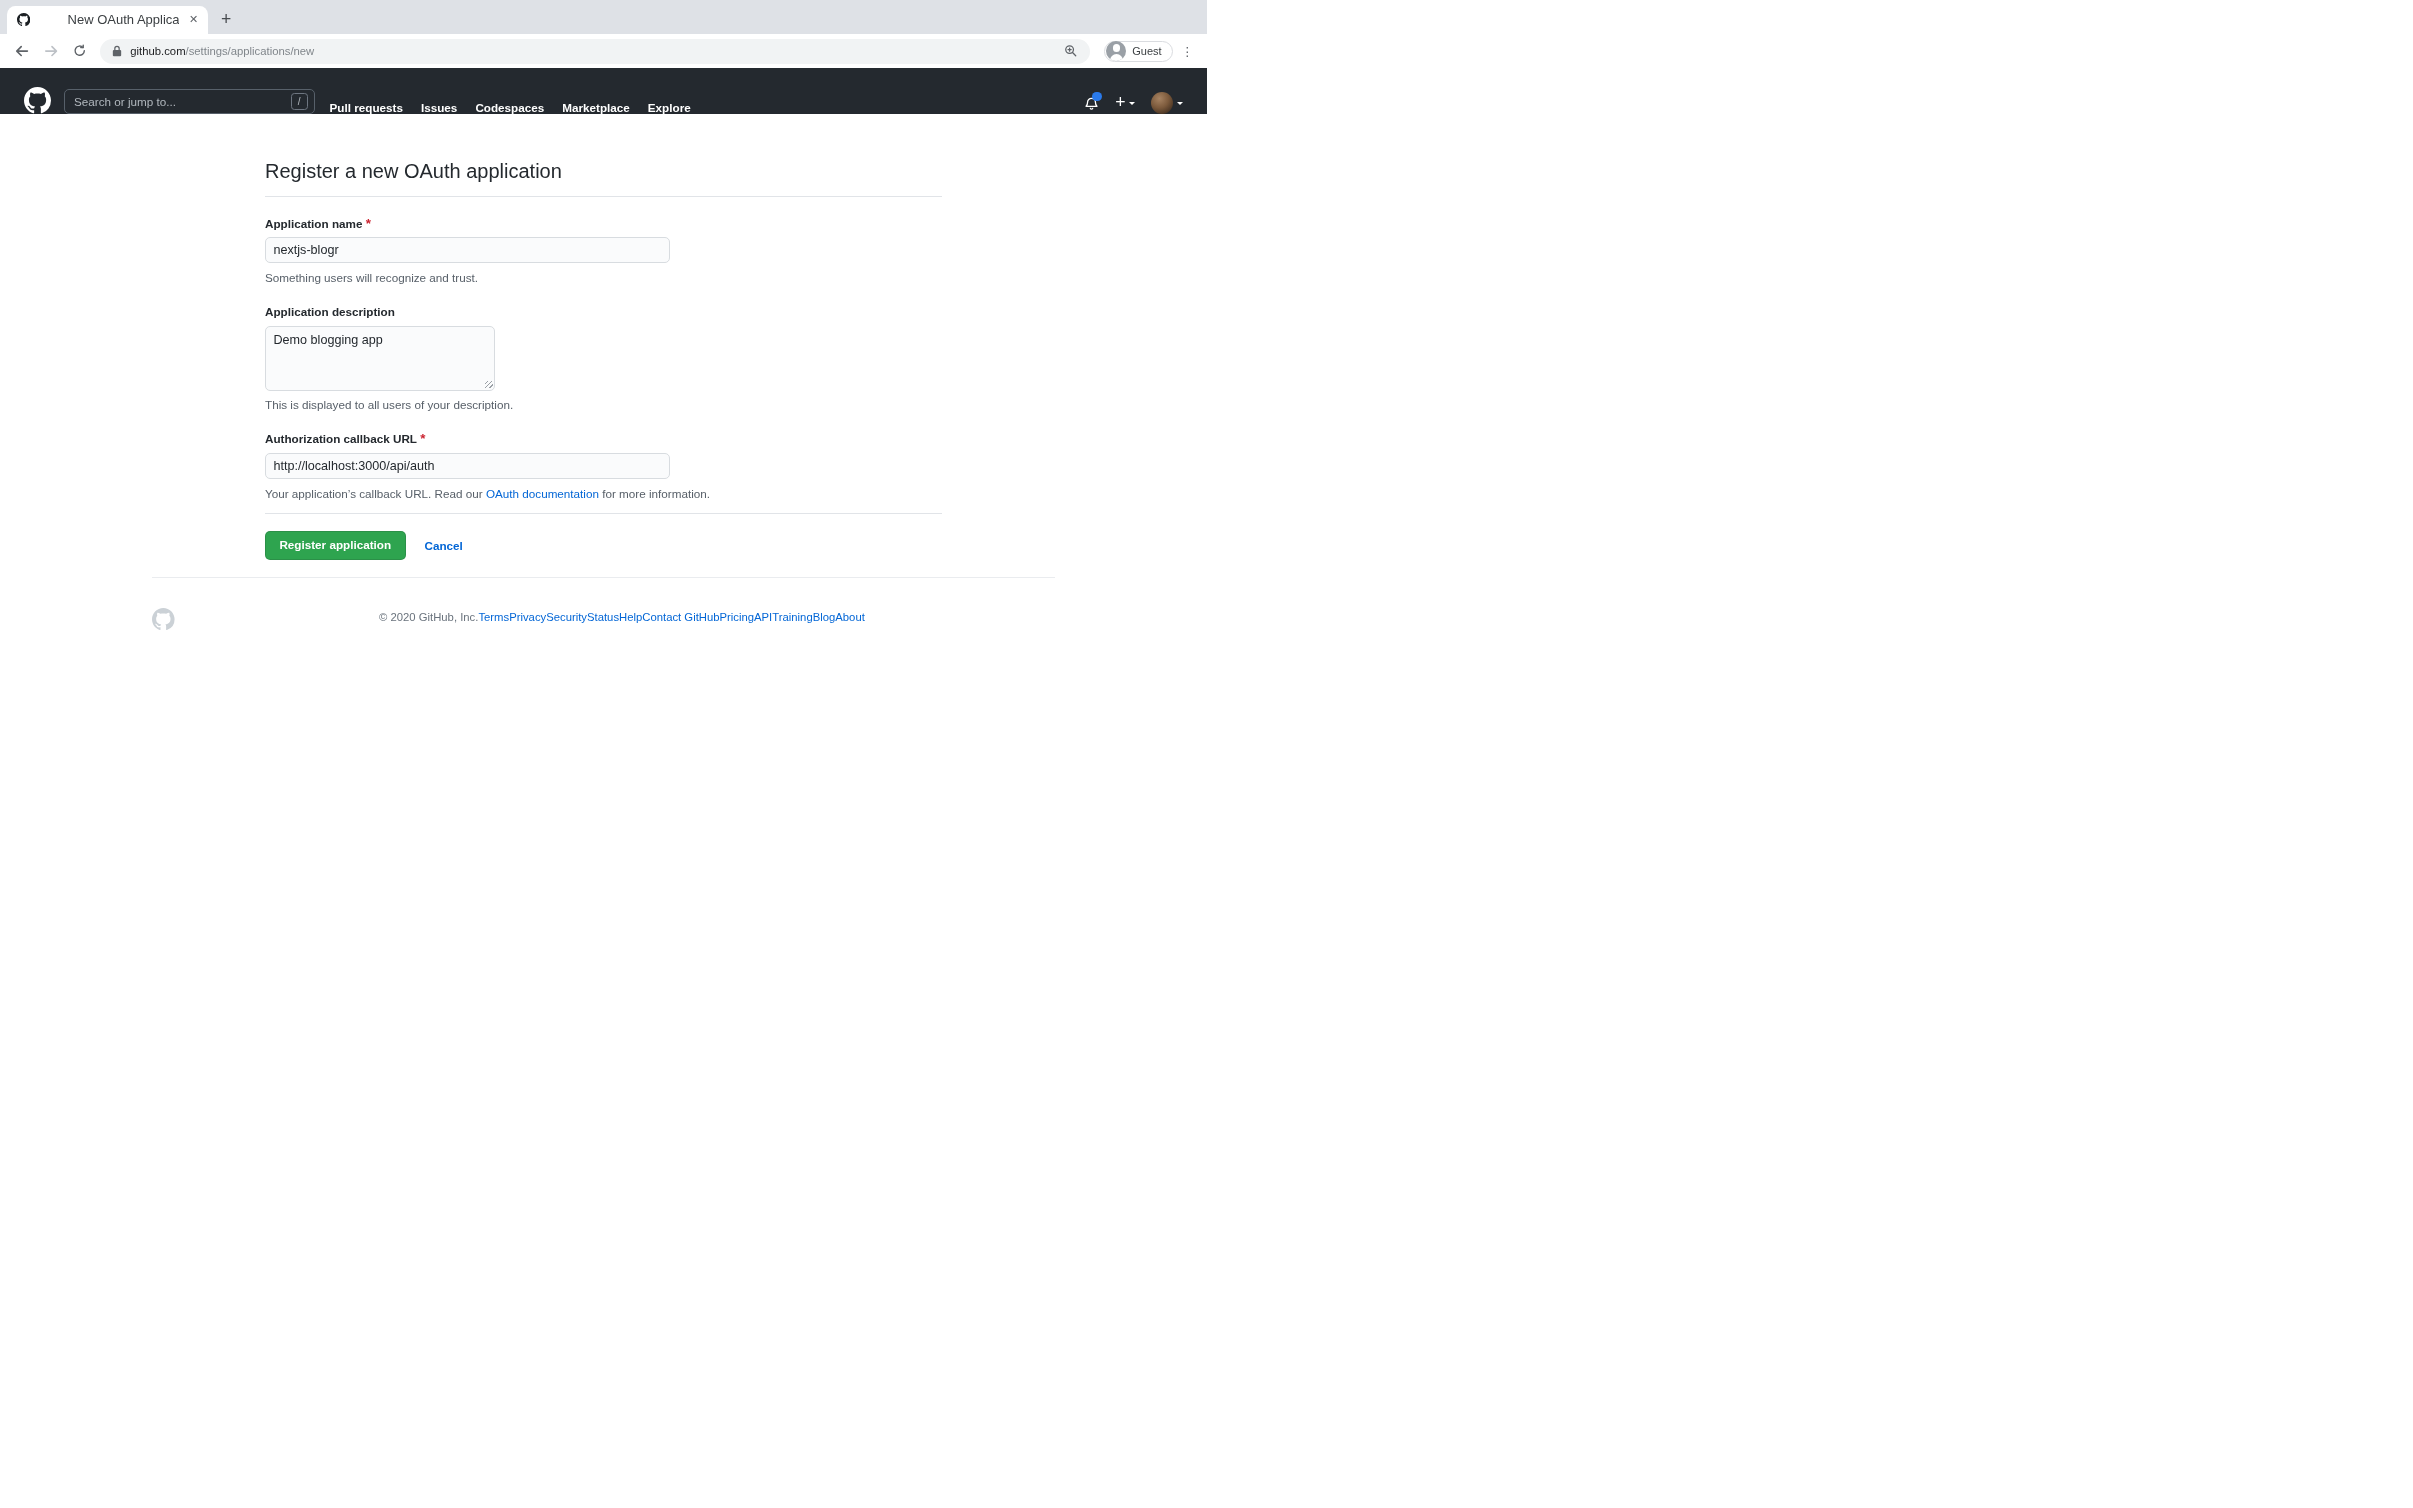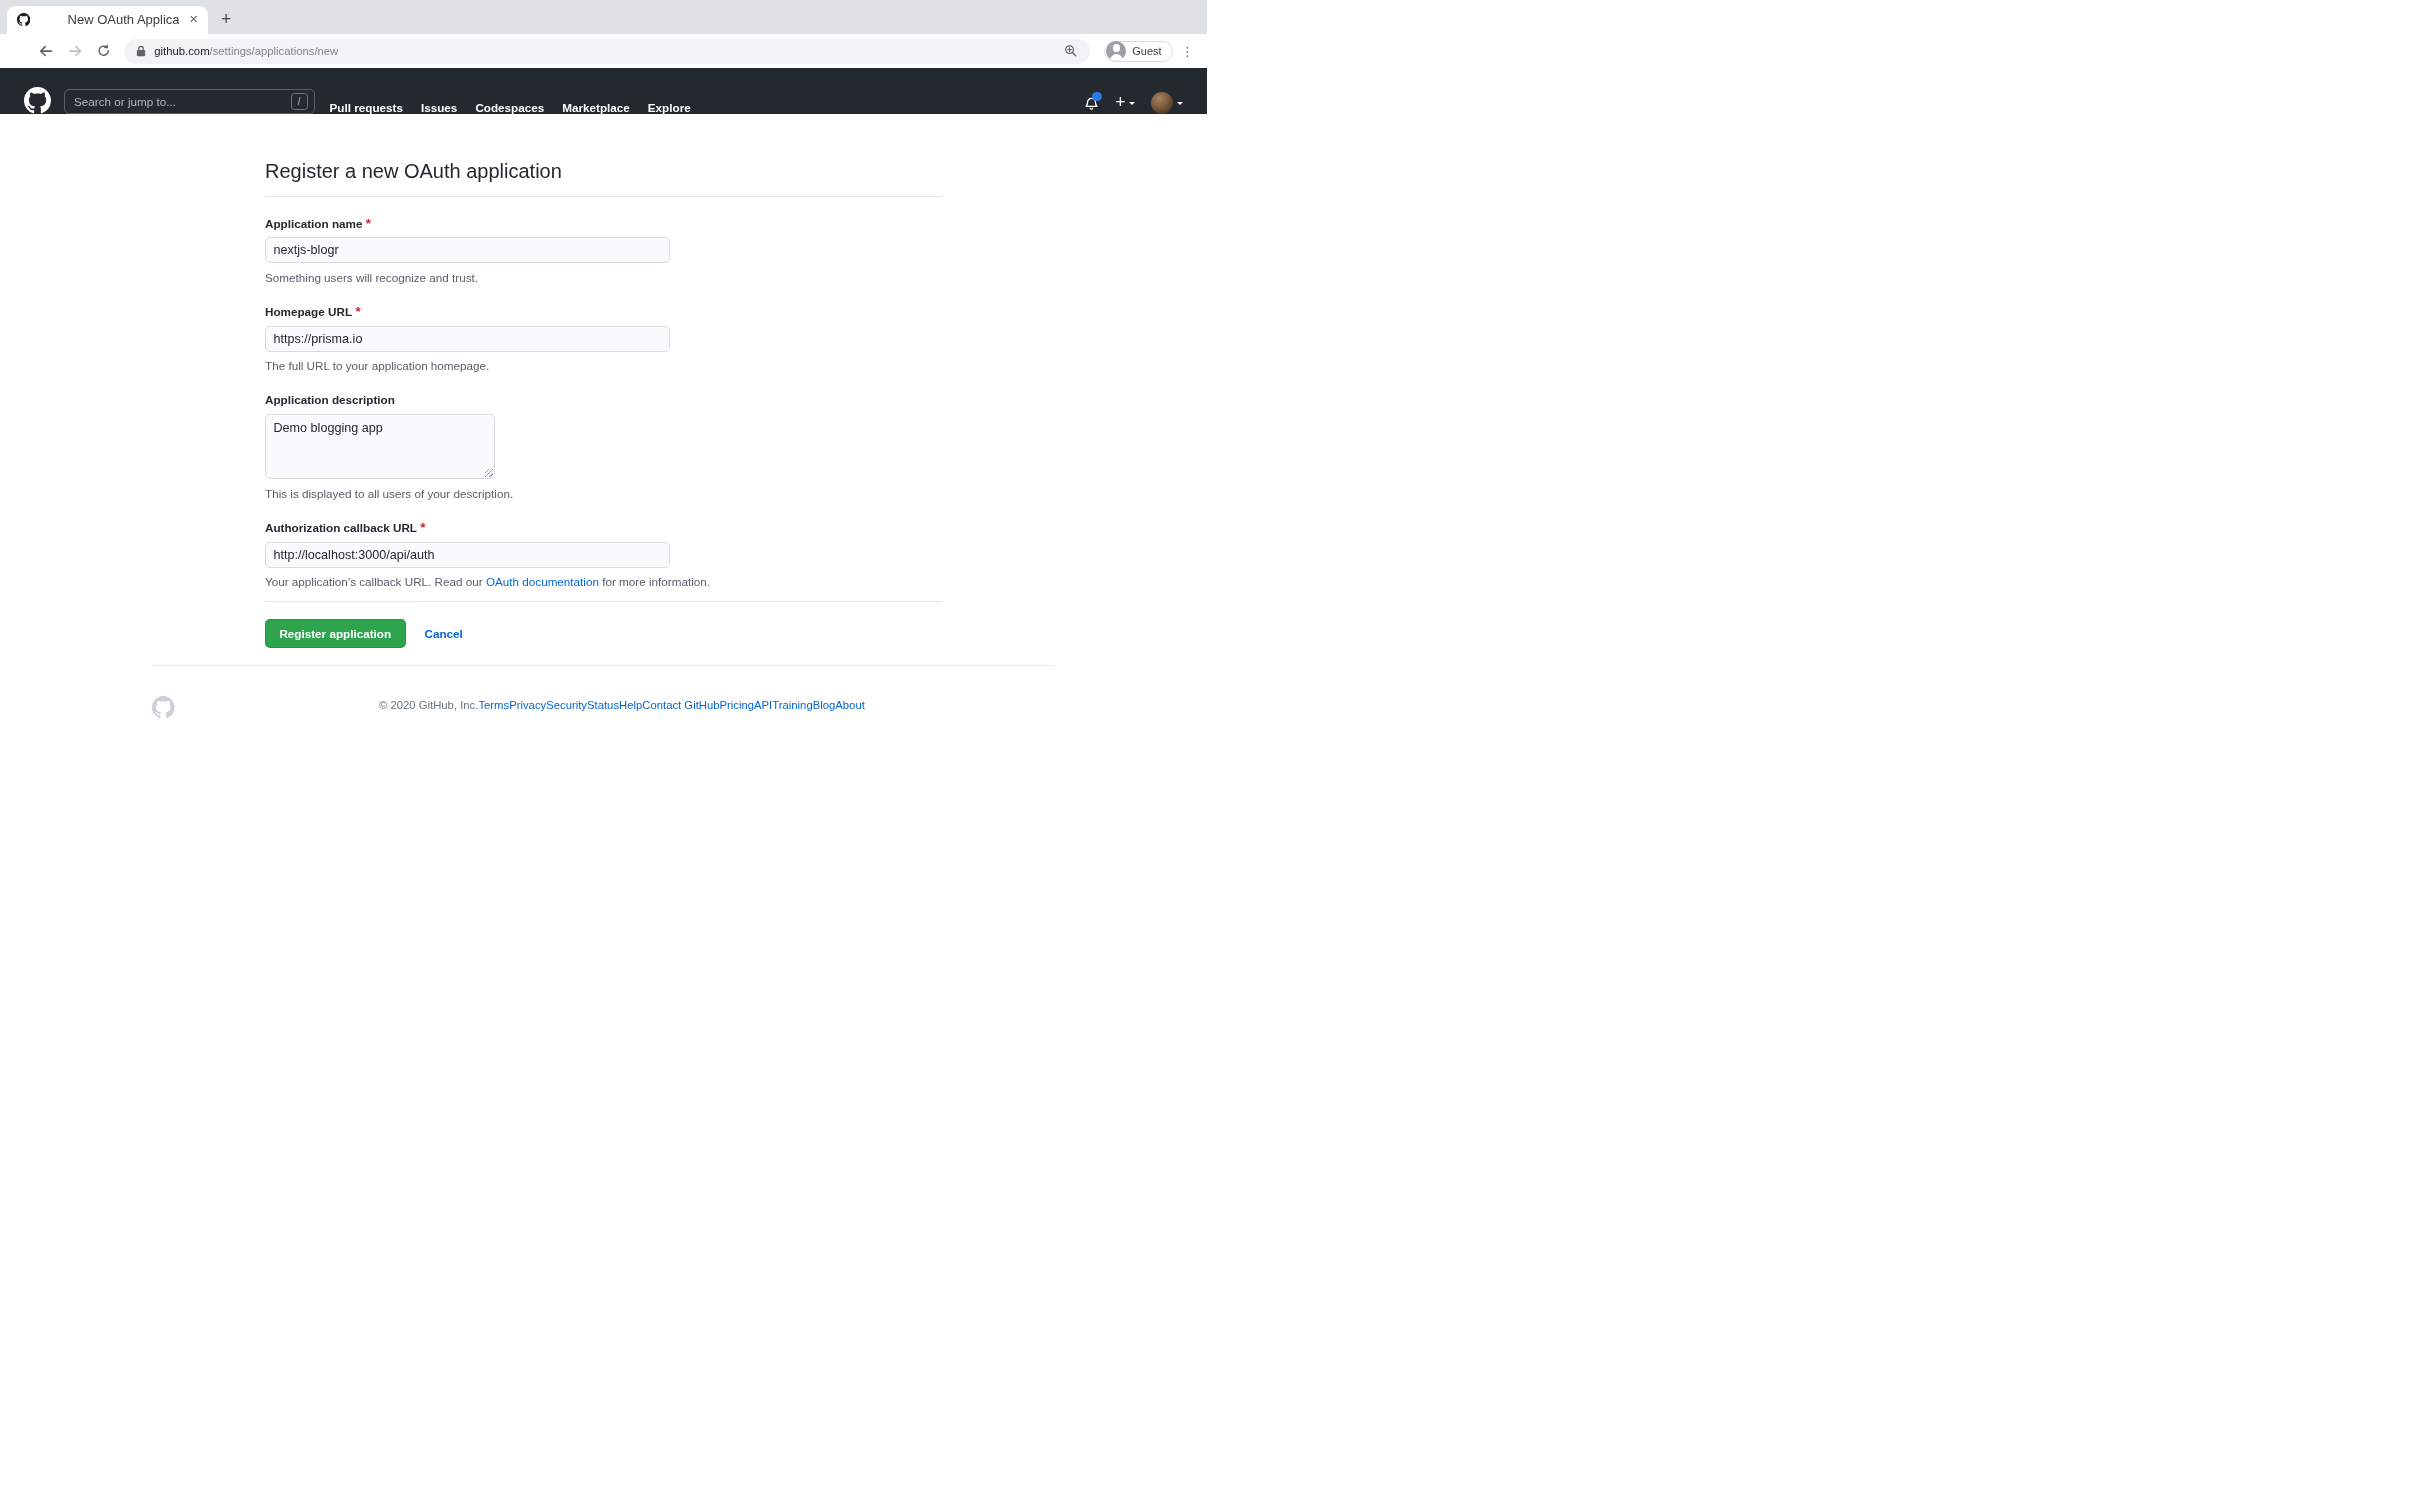--- a/index.html
+++ b/index.html
@@ -14,21 +14,21 @@
   .tabbar { height:34px; background:#dee1e6; display:flex; align-items:flex-end; padding-left:6.7px; }
   .tab {
     width:201px; height:28.5px; background:#fff; border-radius:8.4px 8.4px 0 0;
     display:flex; align-items:center; gap:7.5px; padding:0 6.7px 0 10px;
   }
   .tab-title { flex:1; font-size:13px; color:#3c4043; white-space:nowrap; overflow:hidden;padding-left:30px; }
   .tab-close { font-size:11px; color:#5f6368; width:15px; height:15px; line-height:15px; text-align:center; border-radius:50%; }
   .newtab { width:23.5px; height:23.5px; margin:0 0 2.5px 6.7px; font-size:17.6px; font-weight:400; color:#474b4f;
             display:flex; align-items:center; justify-content:center; }
 
-  .toolbar { height:34px; background:#fff; display:flex; align-items:center; padding:0 8.4px;margin-left:24px; }
+  .toolbar { height:34px; background:#fff; display:flex; align-items:center; padding:0 8.4px; }
   .chrome-btn { width:25px; height:25px; display:flex; align-items:center; justify-content:center; margin:0 1.7px; border-radius:50%; }
   .addr {
     flex:1; height:25px; background:#f1f3f4; border-radius:12.6px; margin:0 6.7px;
     display:flex; align-items:center; padding:0 5px 0 11.7px; min-width:0;
   }
   .addr-text { font-size:11.3px; margin-left:8.4px; white-space:nowrap; }
   .addr-host { color:#202124; }
   .addr-path { color:#80868b; }
   .addr-spacer { flex:1; }
   .guest-chip {
@@ -215,25 +215,20 @@
   <div class="form-wrap">
     <h2 class="page-title">Register a new OAuth application</h2>
     <hr class="rule">
 
     <div class="form-group">
       <span class="field-label">Application name</span><span class="req">*</span>
       <input class="text-input" value="nextjs-blogr" style="">
       <div class="note">Something users will recognize and trust.</div>
     </div>
 
-    <div class="form-group">
-      <span class="field-label">Homepage URL</span><span class="req">*</span>
-      <input class="text-input" value="https://prisma.io" style="">
-      <div class="note">The full URL to your application homepage.</div>
-    </div>
 
     <div class="form-group">
       <span class="field-label">Application description</span>
       <div class="ta-wrap">
         <textarea class="text-area" style="">Demo blogging app</textarea>
         <span class="resize-grip"></span>
       </div>
       <div class="note">This is displayed to all users of your description.</div>
     </div>
 

